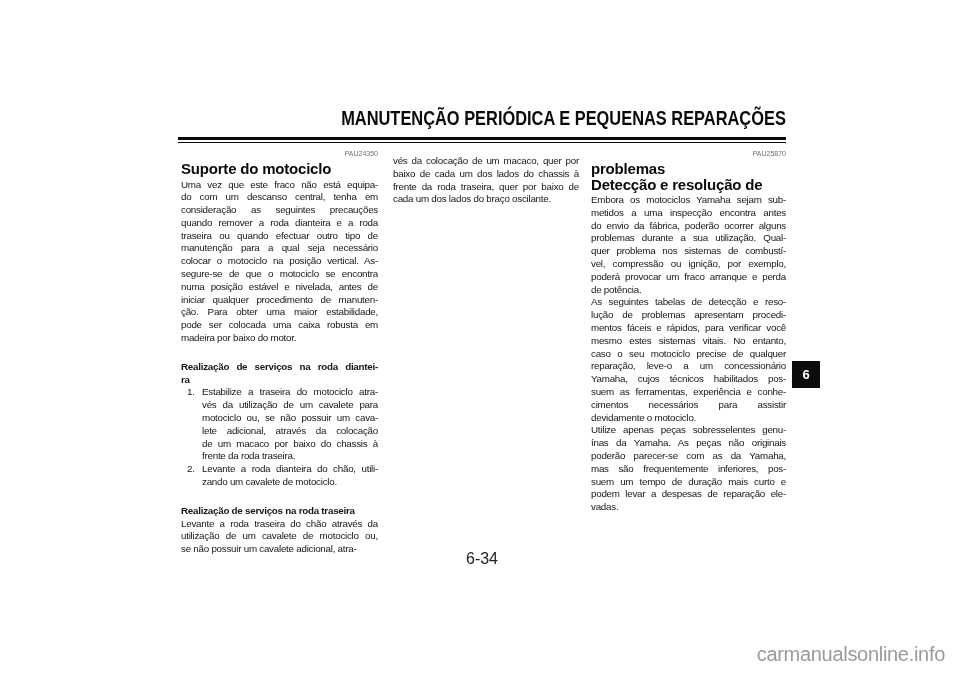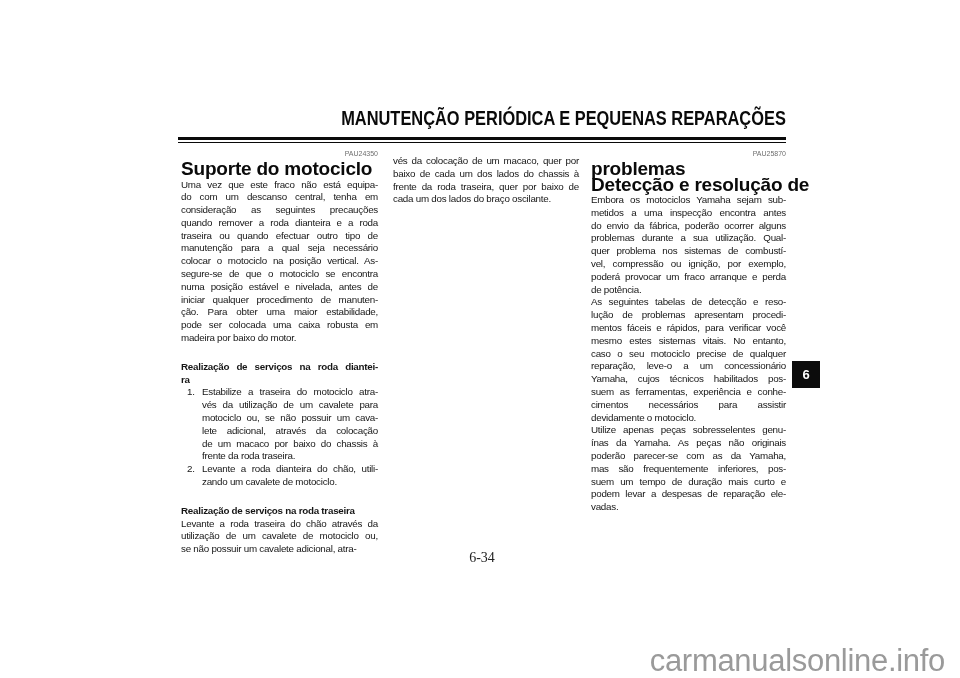--- a/index.html
+++ b/index.html
@@ -10,34 +10,34 @@
          letter-spacing:0;}
   .rule{position:absolute;left:178px;top:137px;width:608px;}
   .rule .r1{height:2.6px;background:#0a0a0a;}
   .rule .r2{height:1.6px;background:#0a0a0a;margin-top:2px;}
   .col{position:absolute;top:150px;font-size:9.8px;line-height:12.8px;letter-spacing:-0.25px;}
   .col-left{left:181px;width:197px;}
   .col-mid{left:393px;width:186px;padding-top:5px;}
   .col-right{left:591px;width:195px;}
   .pau{font-size:7px;line-height:8px;letter-spacing:0;color:#6e6e6e;text-align:right;
        margin-bottom:3px;}
-  .h2{margin:0 0 2px 0;font-size:19px;line-height:15.5px;letter-spacing:-0.2px;
+  .h2{margin:0 0 2px 0;font-size:15px;line-height:15.5px;letter-spacing:-0.2px;
       font-weight:bold;color:#0a0a0a;}
   .jline{text-align:justify;text-align-last:justify;-moz-text-align-last:justify;
          white-space:nowrap;text-justify:inter-word;}
   .para .jline:last-child,.sub .jline:last-child{text-align-last:left;-moz-text-align-last:left;}
   .h2 .jline{text-align-last:left;-moz-text-align-last:left;}
   .sub{font-weight:bold;margin-top:16px;}
   .list-item{position:relative;padding-left:21px;}
   .list-item .num{position:absolute;left:6px;top:0;}
   .tab6{position:absolute;left:792px;top:361px;width:28px;height:27px;background:#0c0c0c;
         color:#ffffff;font-size:13px;font-weight:bold;text-align:center;line-height:27px;}
   .pagenum{position:absolute;left:178px;top:550px;width:608px;text-align:center;
-           font-size:14px;color:#222;letter-spacing:0;font-family:Liberation Serif, serif;}
-  .watermark{position:absolute;top:643px;right:15px;font-size:31px;color:#9a9a9a;
+           font-size:16px;color:#222;letter-spacing:0;}
+  .watermark{position:absolute;top:643px;right:15px;font-size:20px;color:#9a9a9a;
              letter-spacing:-0.3px;white-space:nowrap;}
 </style>
 </head>
 <body>
 
 <div class="page">
 
   <div class="title">MANUTENÇÃO PERIÓDICA E PEQUENAS REPARAÇÕES</div>
   <div class="rule">
     <div class="r1"></div>

